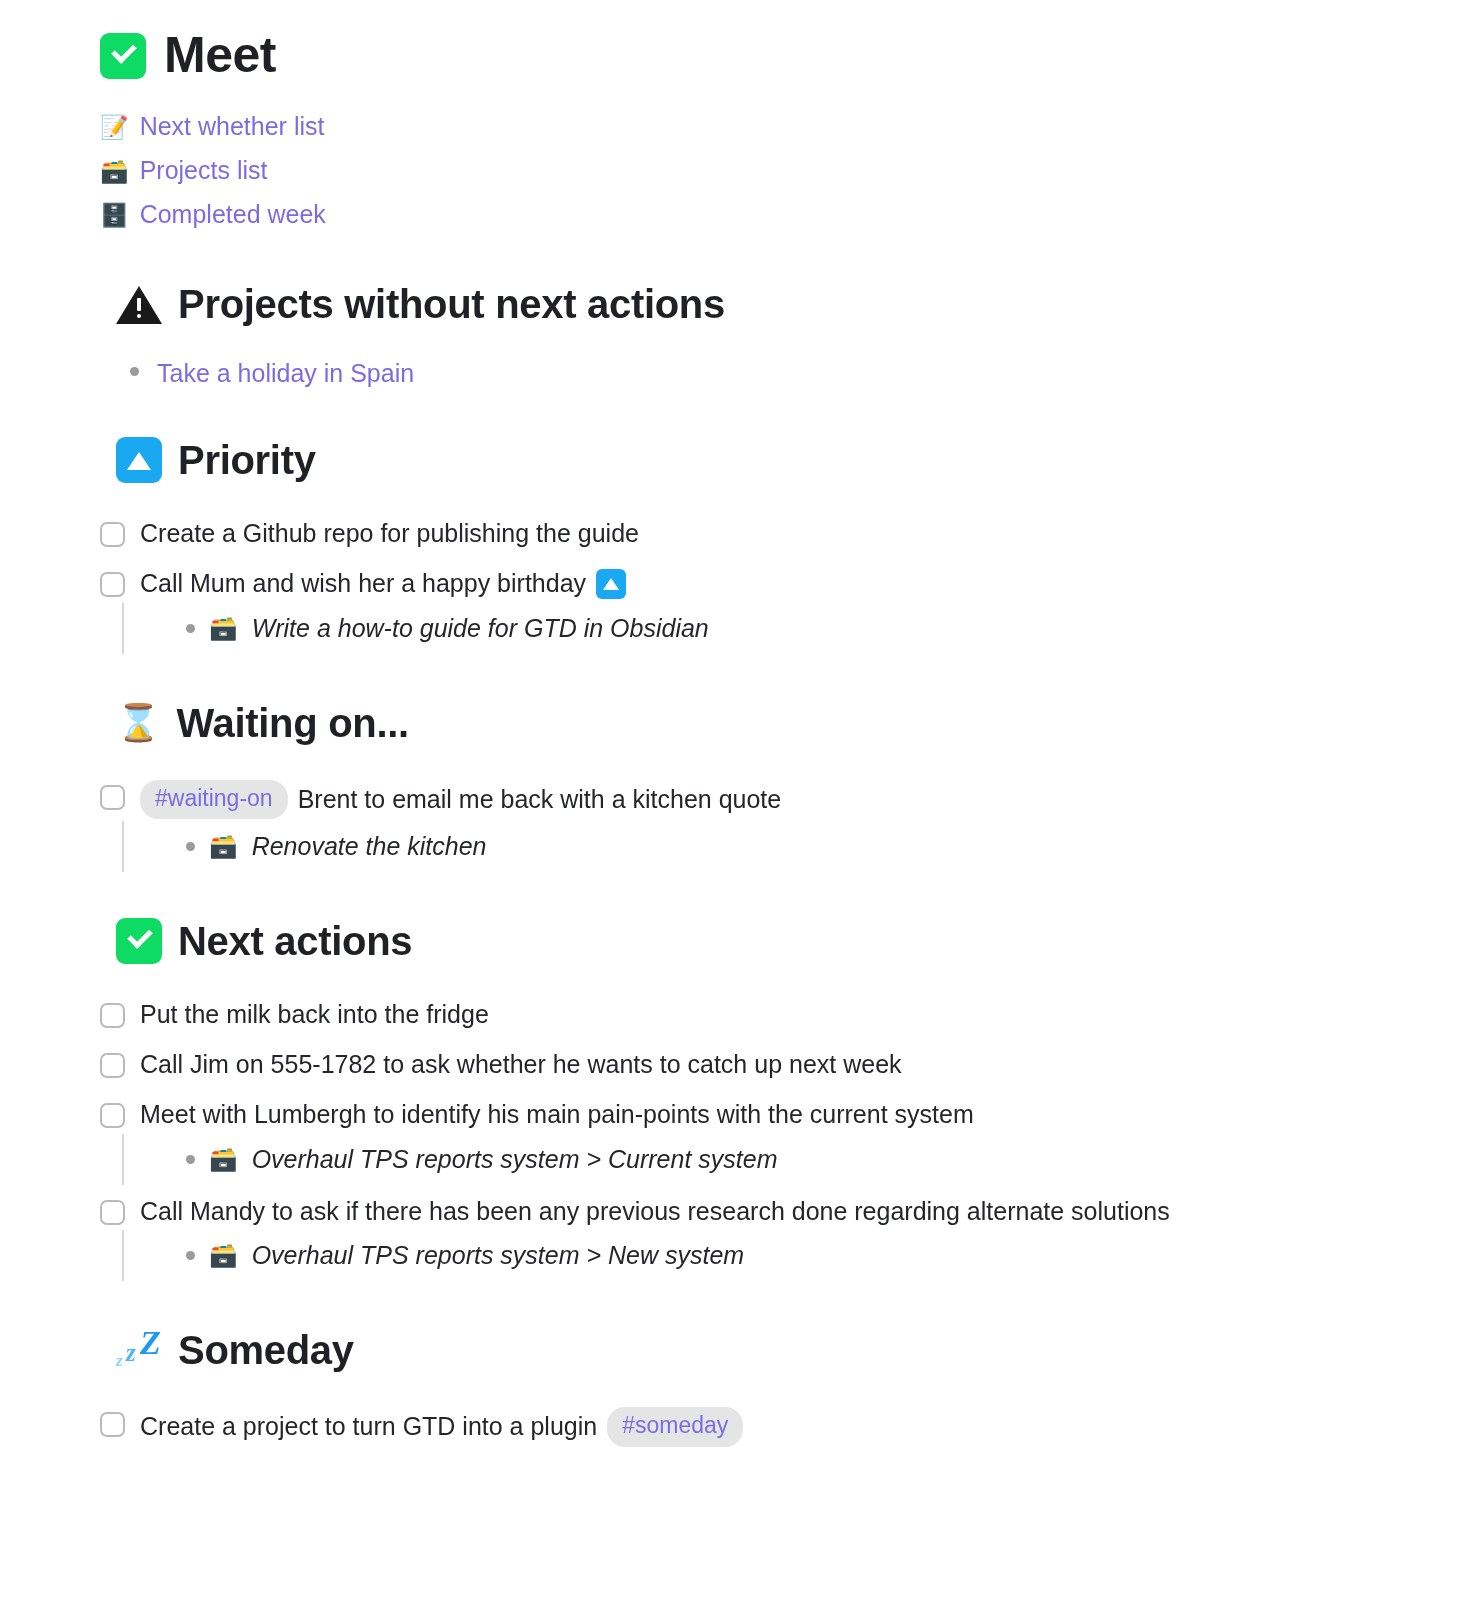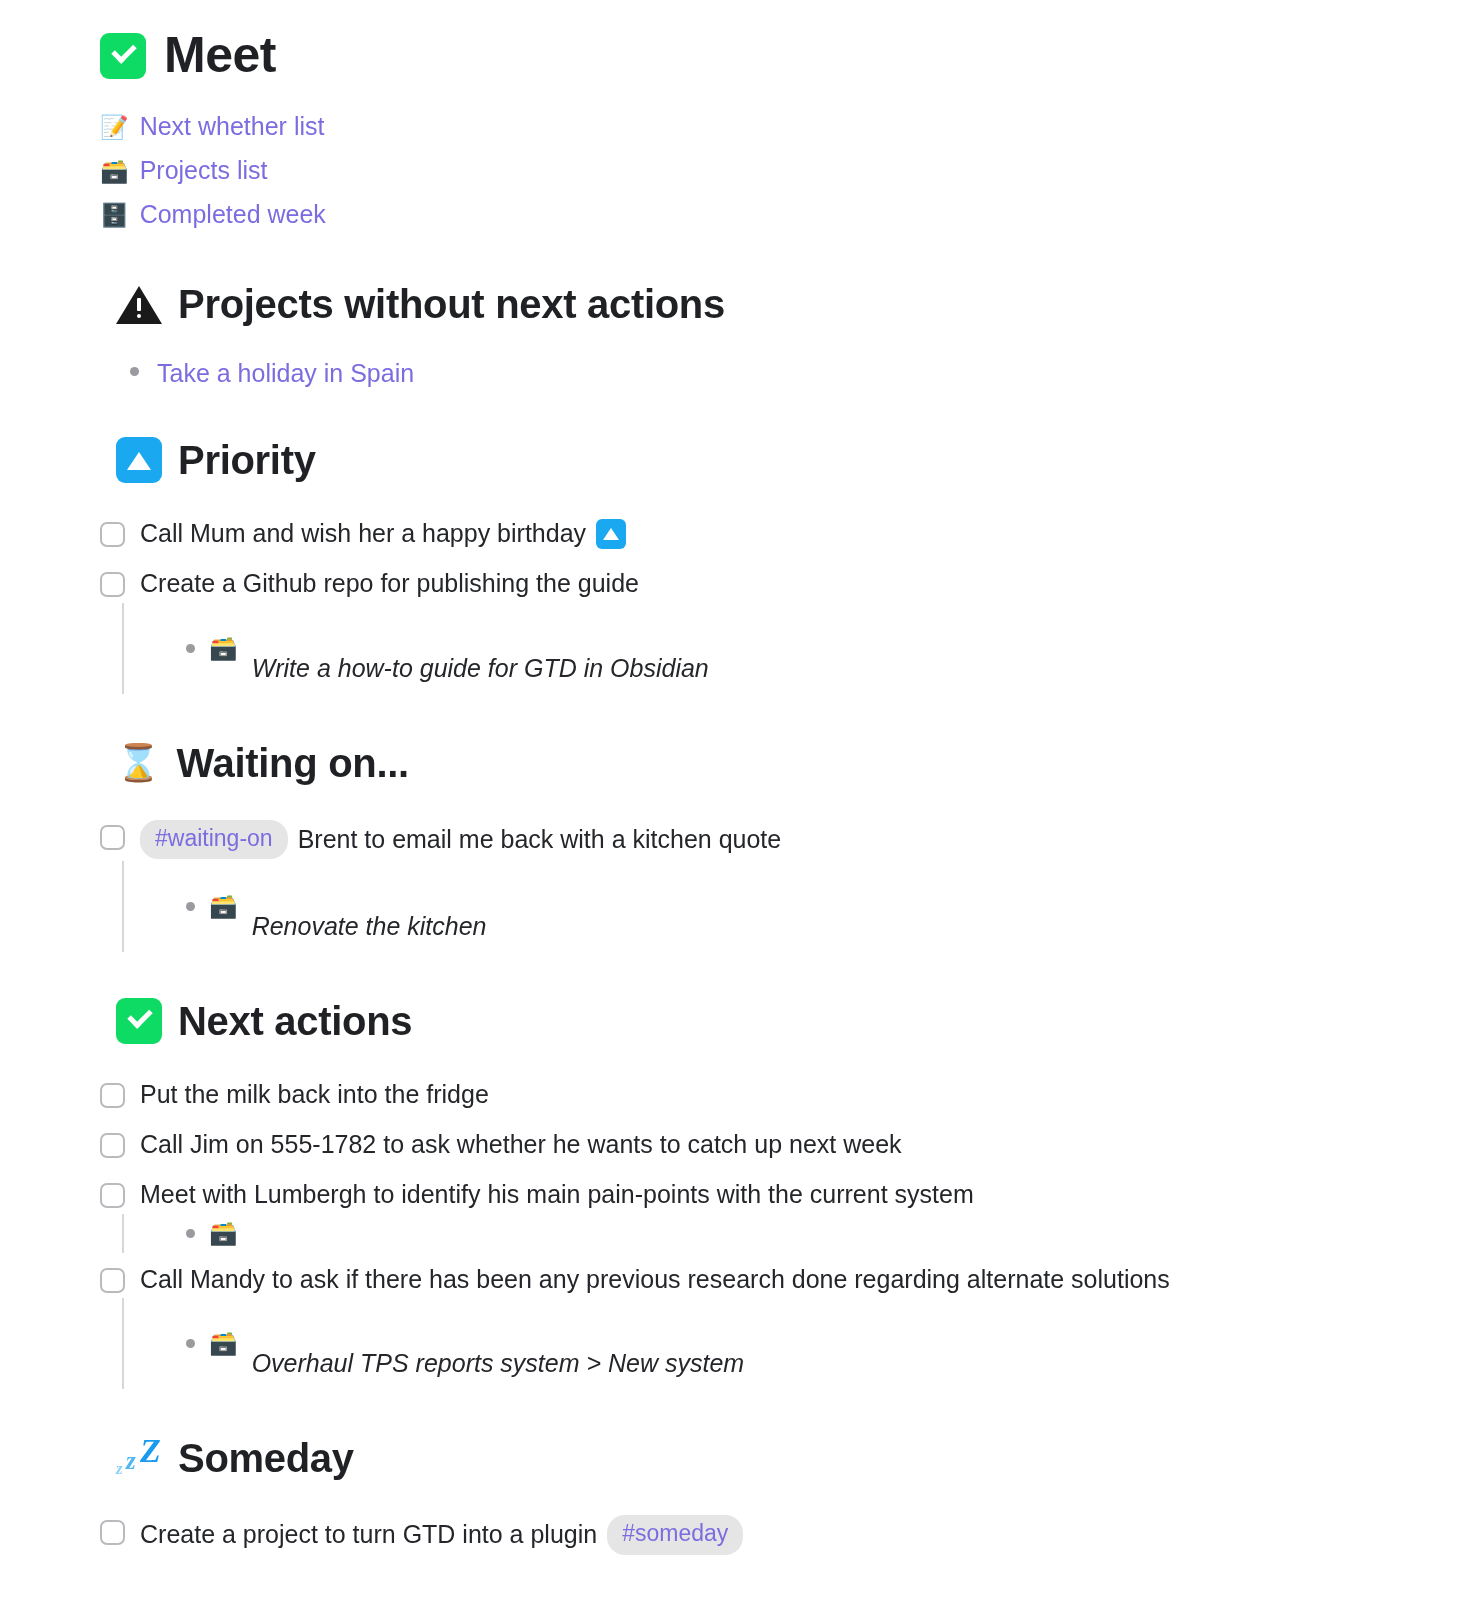--- a/index.html
+++ b/index.html
@@ -239,21 +239,20 @@
     gap: 14px;
     padding-left: 64px;
   }
   .subref .dotmark { top: 0; }
   .subref .emoji { font-size: 23px; }
   .subref .reftext {
     font-style: italic;
     font-size: 25px;
     color: #24262a;
     line-height: 1.4;
-    margin-top: 40px;
   }
 </style>
 </head>
 <body>
 
 <div class="page">
 
   <div class="h1">
     <span class="badge-sq green"></span>
     <span>Meet</span>
@@ -290,28 +289,28 @@
   </ul>
 
   <div class="h2">
     <span class="badge-sq blue"></span>
     <span>Priority</span>
   </div>
   <div class="tasks">
     <div class="task">
       <span class="checkbox"></span>
       <span class="task-text">
+        <span>Create a Github repo for publishing the guide</span>
+      </span>
+    </div>
+    <div class="task">
+      <span class="checkbox"></span>
+      <span class="task-text">
         <span>Call Mum and wish her a happy birthday</span>
         <span class="badge-sq small blue"></span>
-      </span>
-    </div>
-    <div class="task">
-      <span class="checkbox"></span>
-      <span class="task-text">
-        <span>Create a Github repo for publishing the guide</span>
       </span>
     </div>
     <div class="subref">
       <div class="subref-inner">
         <span class="dotmark"></span>
         <span class="emoji">🗃️</span>
         <span class="reftext">Write a how-to guide for GTD in Obsidian</span>
       </div>
     </div>
   </div>
@@ -357,20 +356,21 @@
     <div class="task">
       <span class="checkbox"></span>
       <span class="task-text">
         <span>Meet with Lumbergh to identify his main pain-points with the current system</span>
       </span>
     </div>
     <div class="subref">
       <div class="subref-inner">
         <span class="dotmark"></span>
         <span class="emoji">🗃️</span>
+        <span class="reftext">Overhaul TPS reports system &gt; Current system</span>
       </div>
     </div>
     <div class="task">
       <span class="checkbox"></span>
       <span class="task-text">
         <span>Call Mandy to ask if there has been any previous research done regarding alternate solutions</span>
       </span>
     </div>
     <div class="subref">
       <div class="subref-inner">

